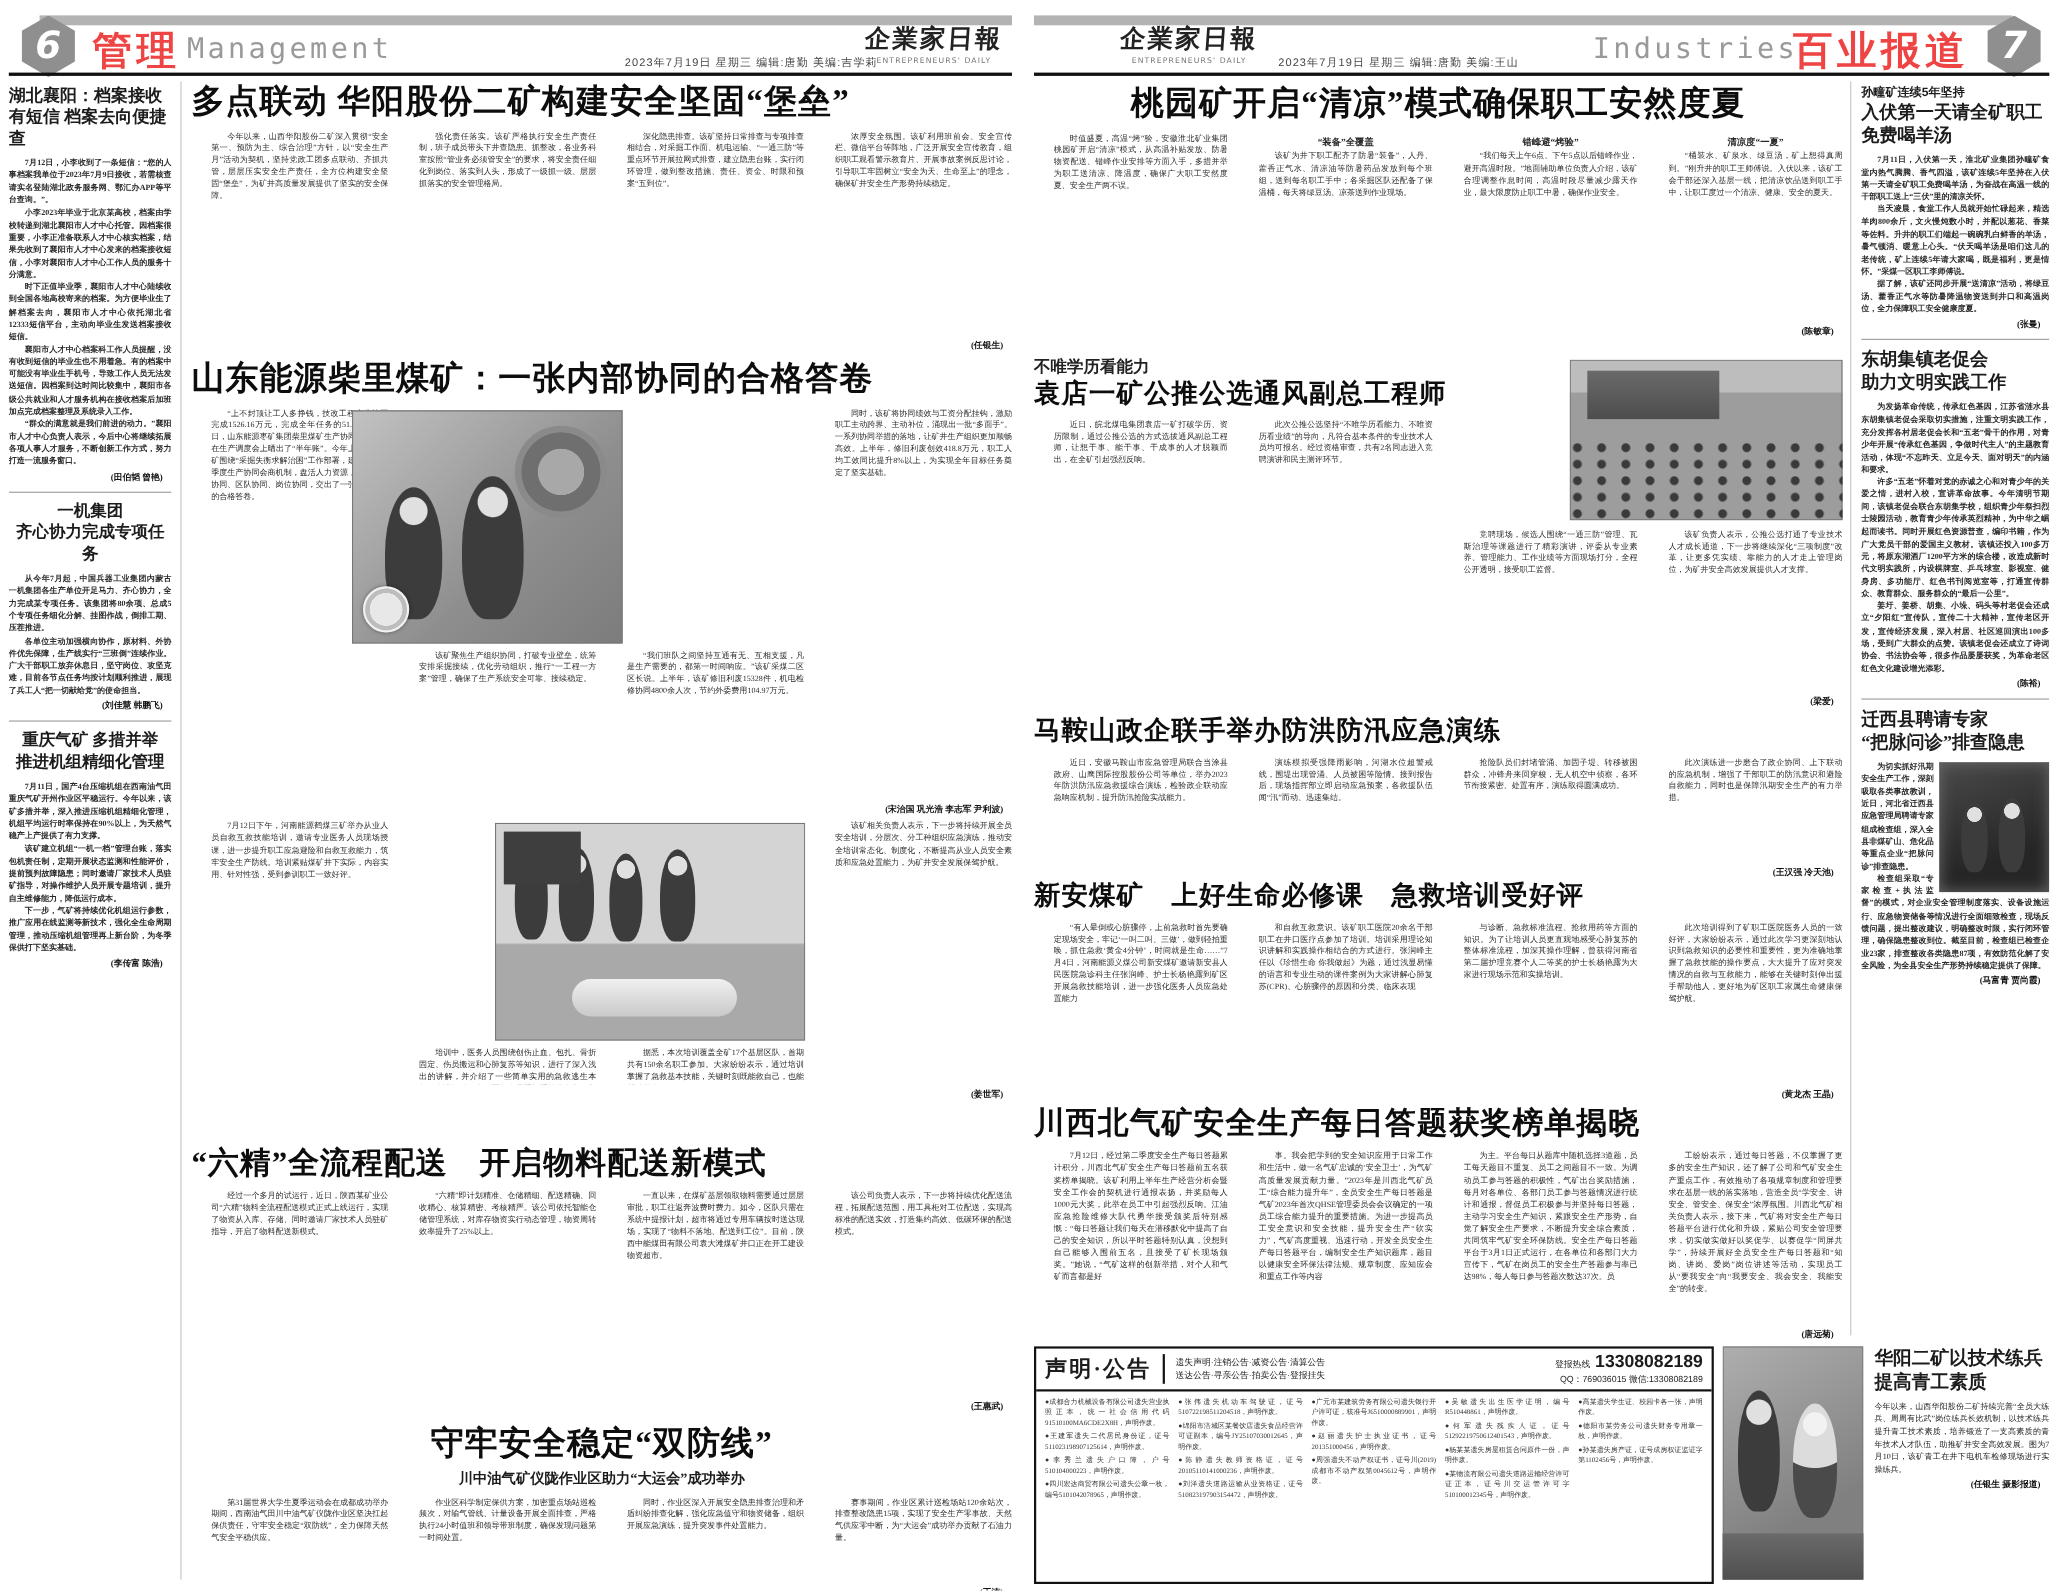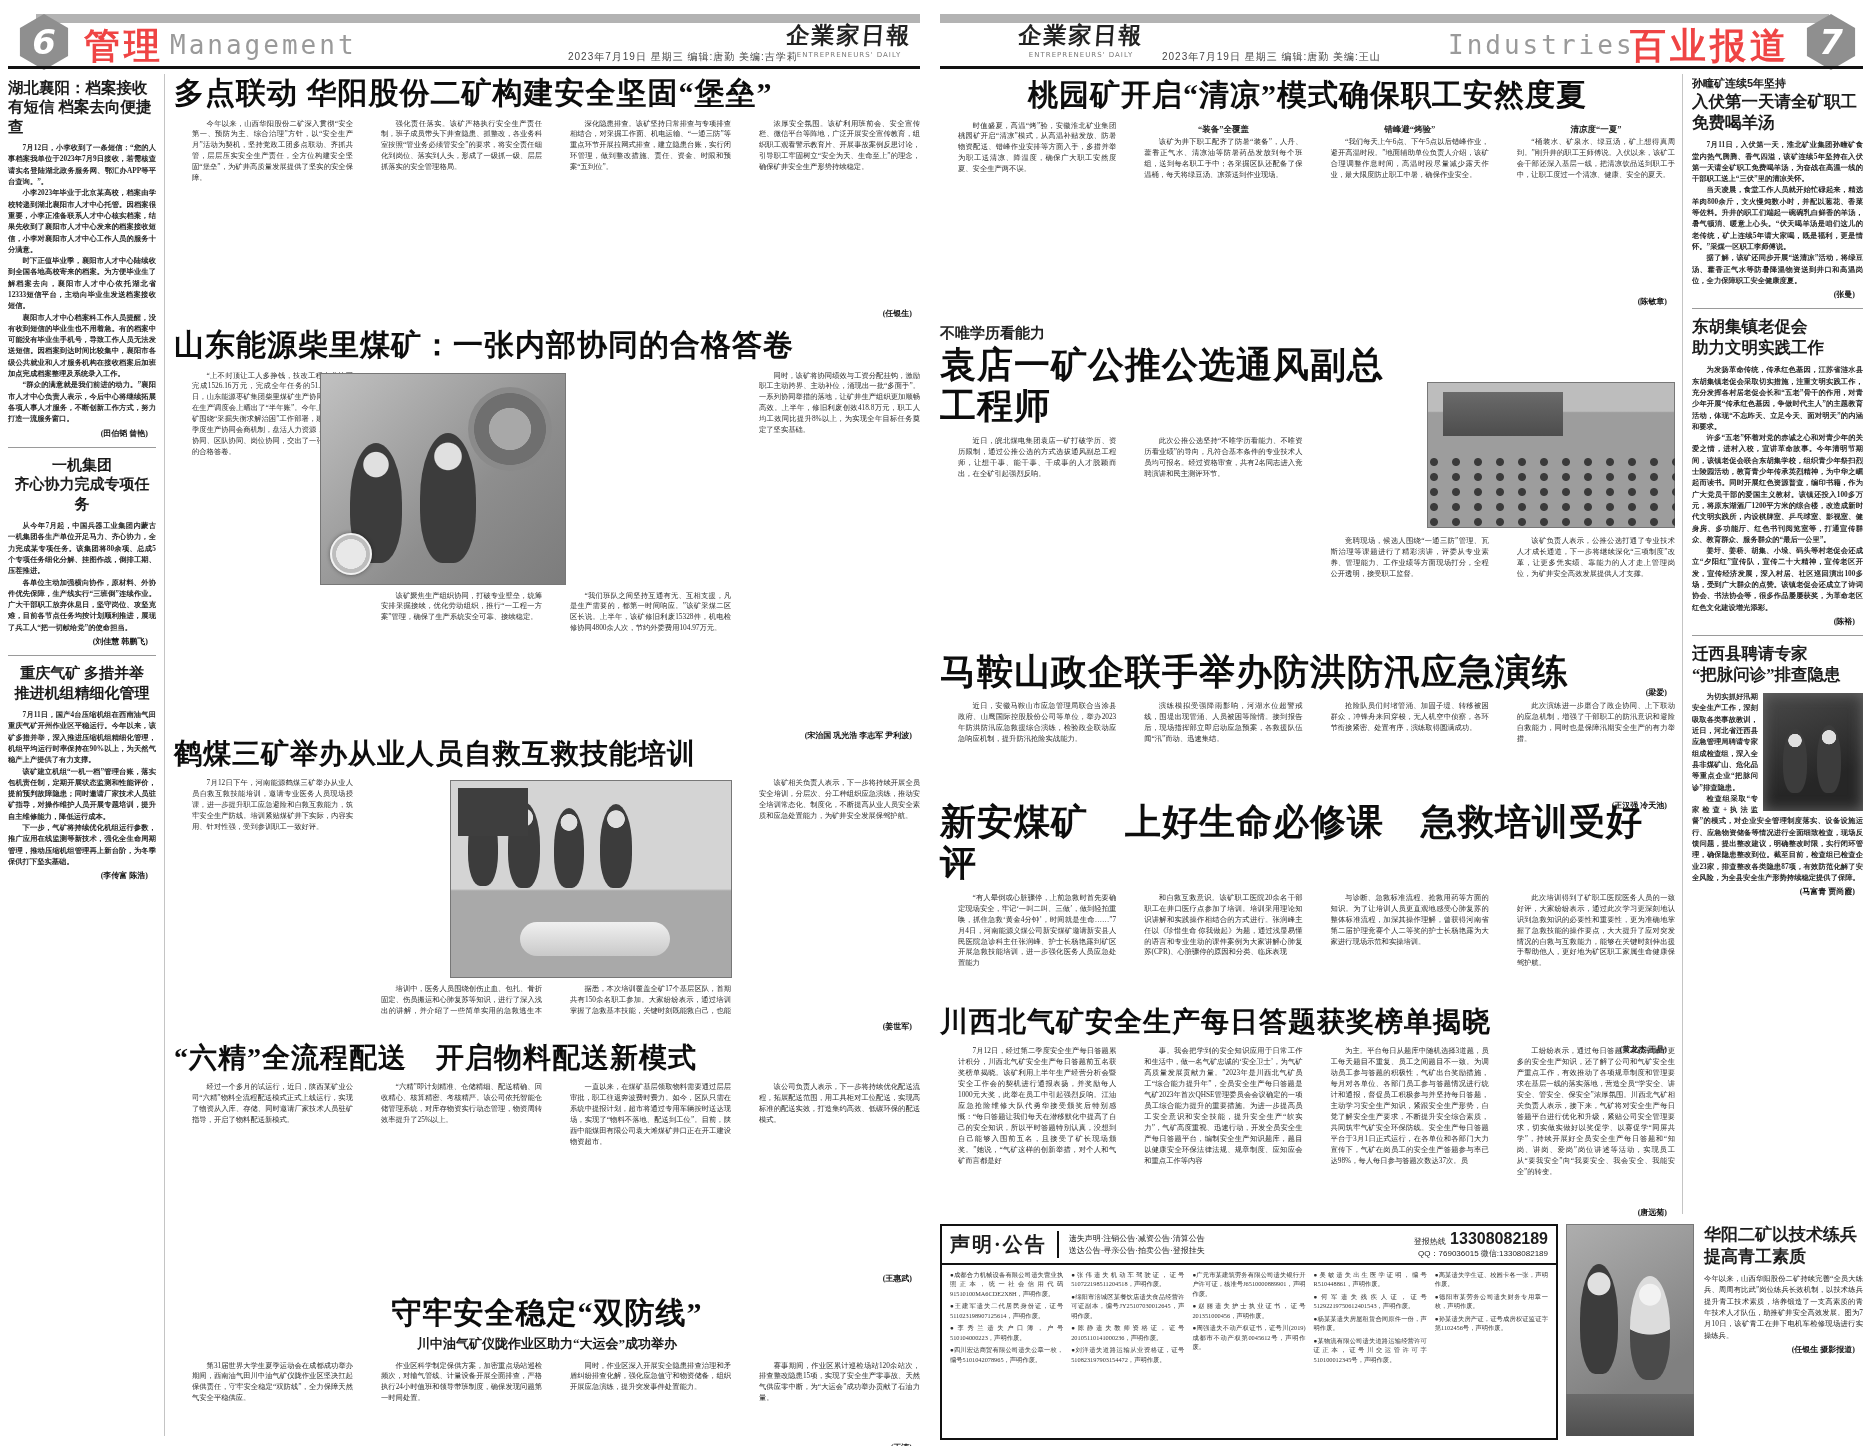--- a/index.html
+++ b/index.html
@@ -14,21 +14,21 @@
   .secCN{position:absolute;font:900 36px "Liberation Serif",serif;color:#ef4444;letter-spacing:4px;}
   .secEN{position:absolute;font:26px "DejaVu Sans Mono",monospace;color:#9a9a9a;letter-spacing:3px;}
   .dateline{position:absolute;font:10px "Liberation Sans",sans-serif;color:#444;letter-spacing:1px;white-space:nowrap;}
   .logo{position:absolute;text-align:center;}
   .logoCN{font:900 23px "Liberation Serif",serif;letter-spacing:2px;transform:skewX(-4deg);color:#222;}
   .logoEN{font:7px "DejaVu Sans",sans-serif;color:#777;letter-spacing:1px;}
   .hdrRule{position:absolute;left:0;width:100%;height:3px;background:#111;top:60px;}
   
   .abs{position:absolute;}
   .hl{font-family:"Liberation Serif","DejaVu Serif",serif;font-weight:900;color:#0d0d0d;line-height:1.15;letter-spacing:1px;}
-  .hl30{font-size:30px;} .hl28{font-size:28px;} .hl26{font-size:36px;}
+  .hl30{font-size:30px;} .hl28{font-size:28px;} .hl26{font-size:24px;}
   .kicker{font:700 15px "Liberation Sans",sans-serif;color:#222;margin-bottom:2px;}
   .subhead{font:700 13px "Liberation Serif",serif;text-align:center;margin:4px 0 8px;}
   .cols{display:flex;gap:28px;margin-top:8px;position:relative;margin-left:18px;}
   .col{flex:1;font-size:7.3px;line-height:1.5;text-align:justify;color:#2a2a2a;overflow:hidden;}
   .col p{margin:0;text-indent:2em;}
   .colsub{font-weight:700;text-align:center;font-size:8.5px;margin:2px 0;text-indent:0;}
   .byline{text-align:right;font:700 8px "Liberation Serif",serif;padding:3px 8px 0 0;color:#111;}
   .photo{background:linear-gradient(135deg,#c2c2c2,#8e8e8e 60%,#7c7c7c);position:absolute;box-shadow:inset 0 0 0 1px #777;}
   .ph-fig{position:absolute;border-radius:50% 50% 40% 40%;background:radial-gradient(circle at 50% 18%,#e0e0e0 0 12%,#3c3c3c 13% 100%);}
   .vline{position:absolute;width:1px;background:#c4c4c4;}
@@ -157,21 +157,20 @@
           <p>“我们班队之间坚持互通有无、互相支援，凡是生产需要的，都第一时间响应。”该矿采煤二区区长说。上半年，该矿修旧利废15328件，机电检修协同4800余人次，节约外委费用104.97万元。</p>
         </div>
       <div class="col">
           <p>同时，该矿将协同绩效与工资分配挂钩，激励职工主动跨界、主动补位，涌现出一批“多面手”。一系列协同举措的落地，让矿井生产组织更加顺畅高效。上半年，修旧利废创效418.8万元，职工人均工效同比提升8%以上，为实现全年目标任务奠定了坚实基础。</p>
         </div>
     </div>
     <div class="byline">(宋治国 巩光浩 李志军 尹利波)</div>
   </div>
 
   <div class="abs" style="left:166px;top:732px;width:746px;">
-    <div class="hl hl28">鹤煤三矿举办从业人员自救互救技能培训</div>
     <div class="cols" style="height:240px;">
       <div class="photo" style="left:258px;top:2px;width:282px;height:198px;background:linear-gradient(#d4d4d4 0 55%,#a9a9a9 56% 100%);">
         <div class="ph-fig" style="left:18px;top:26px;width:30px;height:80px;"></div>
         <div class="ph-fig" style="left:58px;top:22px;width:32px;height:86px;"></div>
         <div class="ph-fig" style="left:104px;top:28px;width:30px;height:80px;"></div>
         <div class="ph-fig" style="left:150px;top:24px;width:32px;height:84px;"></div>
         <div style="position:absolute;left:70px;bottom:22px;width:150px;height:34px;border-radius:18px;background:linear-gradient(#f0f0f0,#c9c9c9);"></div>
         <div style="position:absolute;left:8px;top:8px;width:70px;height:48px;background:#3e3e3e;"></div>
       </div>
       <div class="col">

